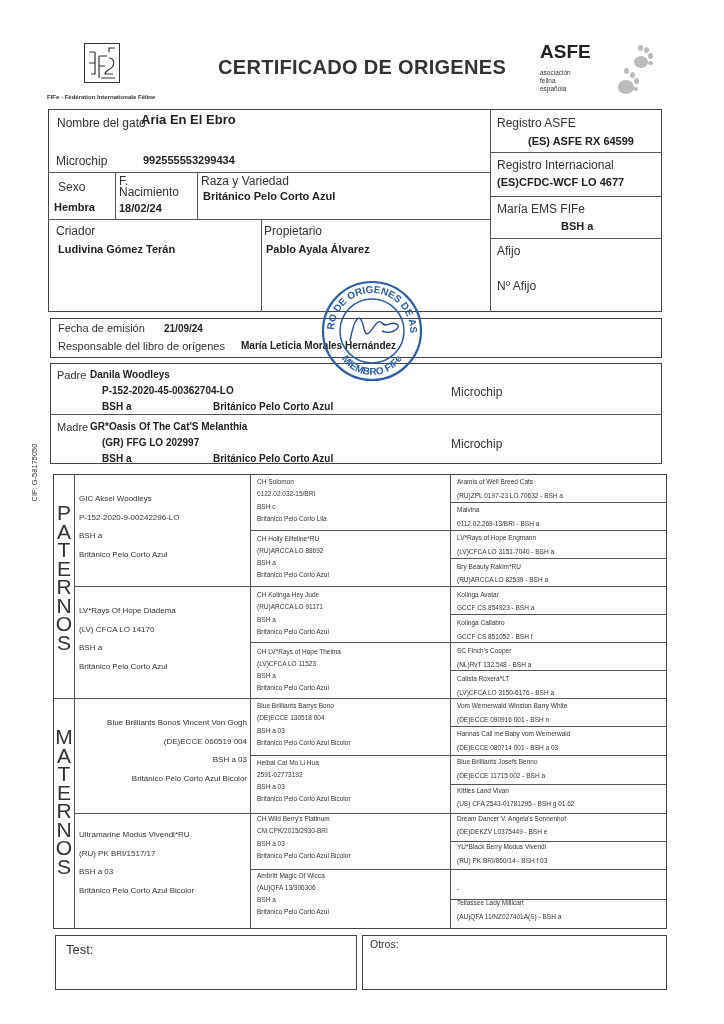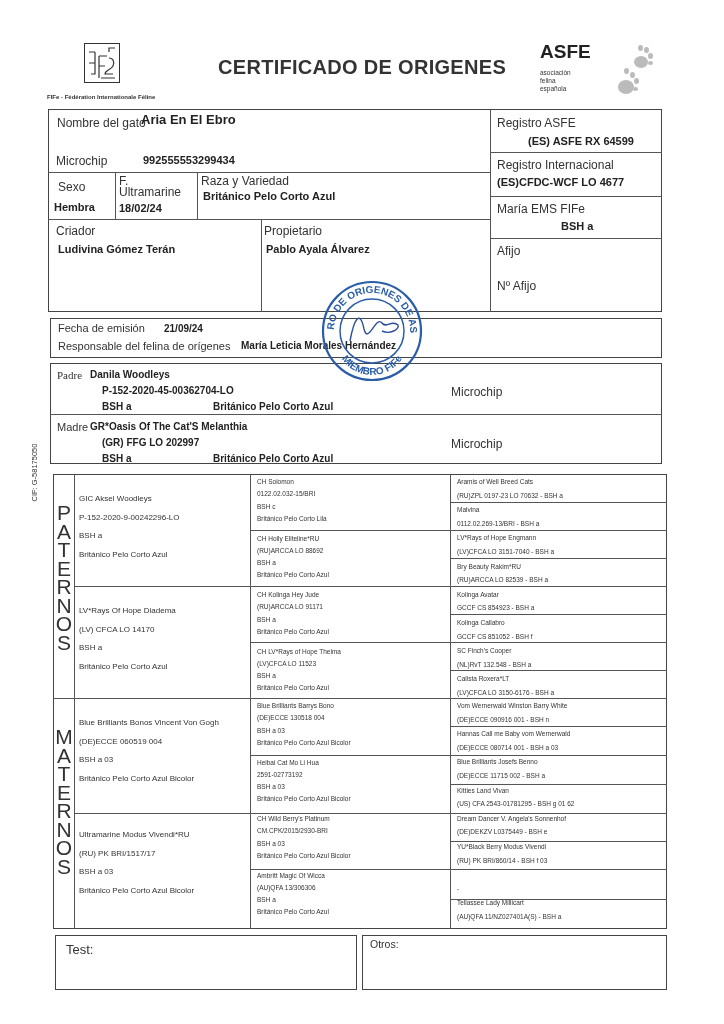--- a/index.html
+++ b/index.html
@@ -72,21 +72,21 @@
 <div class="hline" style="left:490px;top:238px;width:172px;"></div>
 
 <div class="abs lbl" style="left:57px;top:116px;">Nombre del gato</div>
 <div class="abs" style="left:141px;top:112px;font-size:13px;font-weight:bold;color:#222;">Aria En El Ebro</div>
 <div class="abs lbl" style="left:56px;top:154px;">Microchip</div>
 <div class="abs val" style="left:143px;top:154px;">992555553299434</div>
 
 <div class="abs lbl" style="left:58px;top:180px;">Sexo</div>
 <div class="abs val" style="left:54px;top:201px;">Hembra</div>
 <div class="abs lbl" style="left:119px;top:174px;">F.</div>
-<div class="abs lbl" style="left:119px;top:185px;">Ultramarine</div>
+<div class="abs lbl" style="left:119px;top:185px;">Nacimiento</div>
 <div class="abs val" style="left:119px;top:202px;">18/02/24</div>
 <div class="abs lbl" style="left:201px;top:174px;">Raza y Variedad</div>
 <div class="abs val" style="left:203px;top:190px;">Británico Pelo Corto Azul</div>
 
 <div class="abs lbl" style="left:56px;top:224px;">Criador</div>
 <div class="abs val" style="left:58px;top:243px;">Ludivina Gómez Terán</div>
 <div class="abs lbl" style="left:264px;top:224px;">Propietario</div>
 <div class="abs val" style="left:266px;top:243px;">Pablo Ayala Álvarez</div>
 
 <div class="abs lbl" style="left:497px;top:116px;">Registro ASFE</div>
@@ -94,28 +94,28 @@
 <div class="abs lbl" style="left:497px;top:158px;">Registro Internacional</div>
 <div class="abs val" style="left:497px;top:176px;">(ES)CFDC-WCF LO 4677</div>
 <div class="abs lbl" style="left:497px;top:202px;">María EMS FIFe</div>
 <div class="abs val" style="left:561px;top:220px;">BSH a</div>
 <div class="abs lbl" style="left:497px;top:244px;">Afijo</div>
 <div class="abs lbl" style="left:497px;top:279px;">Nº Afijo</div>
 
 <div class="box" style="left:50px;top:318px;width:612px;height:40px;"></div>
 <div class="abs lbl" style="left:58px;top:322px;font-size:11px;">Fecha de emisión</div>
 <div class="abs val" style="left:164px;top:323px;font-size:10px;">21/09/24</div>
-<div class="abs lbl" style="left:58px;top:340px;font-size:11px;">Responsable del felina de orígenes</div>
+<div class="abs lbl" style="left:58px;top:340px;font-size:11px;">Responsable del libro de orígenes</div>
 <div class="abs val" style="left:241px;top:340px;font-size:10px;">María Leticia Morales Hernández</div>
 
 <div class="box" style="left:50px;top:363px;width:612px;height:101px;"></div>
 <div class="hline" style="left:50px;top:414px;width:612px;"></div>
 
 <div>
-  <div class="abs lbl" style="left:57px;top:369px;font-size:11px;font-family:Liberation Serif, serif;">Padre</div>
+  <div class="abs lbl" style="left:57px;top:369px;font-size:11px;">Padre</div>
   <div class="abs val" style="left:90px;top:369px;font-size:10px;">Danila Woodleys</div>
   <div class="abs val" style="left:102px;top:385px;font-size:10px;">P-152-2020-45-00362704-LO</div>
   <div class="abs val" style="left:102px;top:401px;font-size:10px;">BSH a</div>
   <div class="abs val" style="left:213px;top:401px;font-size:10px;">Británico Pelo Corto Azul</div>
   <div class="abs lbl" style="left:451px;top:385px;">Microchip</div>
 </div>
 <div>
   <div class="abs lbl" style="left:57px;top:421px;font-size:11px;">Madre</div>
   <div class="abs val" style="left:90px;top:421px;font-size:10px;">GR*Oasis Of The Cat'S Melanthia</div>
   <div class="abs val" style="left:102px;top:437px;font-size:10px;">(GR) FFG LO 202997</div>
@@ -238,21 +238,21 @@
       <div style="min-height: 13.5px;">GCCF CS 851052 - BSH f</div>
     </div>
     <div class="abs g3" style="left:457px;top:644.2px;width:208px;">
       <div style="min-height: 13.5px;">SC  Finch's Cooper</div>
       <div style="min-height: 13.5px;">(NL)RvT 132.548 - BSH a</div>
     </div>
     <div class="abs g3" style="left:457px;top:672.4px;width:208px;">
       <div style="min-height: 13.5px;">Calista Roxera*LT</div>
       <div style="min-height: 13.5px;">(LV)CFCA LO 3150-6176 - BSH a</div>
     </div>
-    <div class="abs g1" style="left:79px;top:714px;width:168px;">
+    <div class="abs g1" style="left:79px;top:714px;width:168px;text-align:right;">
       <div>Blue Brilliants Bonos Vincent Von Gogh</div>
       <div>(DE)ECCE 060519 004</div>
       <div>BSH a 03</div>
       <div>Británico Pelo Corto Azul Bicolor</div>
     </div>
     <div class="abs g1" style="left:79px;top:826px;width:168px;">
       <div>Ultramarine Modus Vivendi*RU</div>
       <div>(RU) PK BRI/1517/17</div>
       <div>BSH a 03</div>
       <div>Británico Pelo Corto Azul Bicolor</div>

